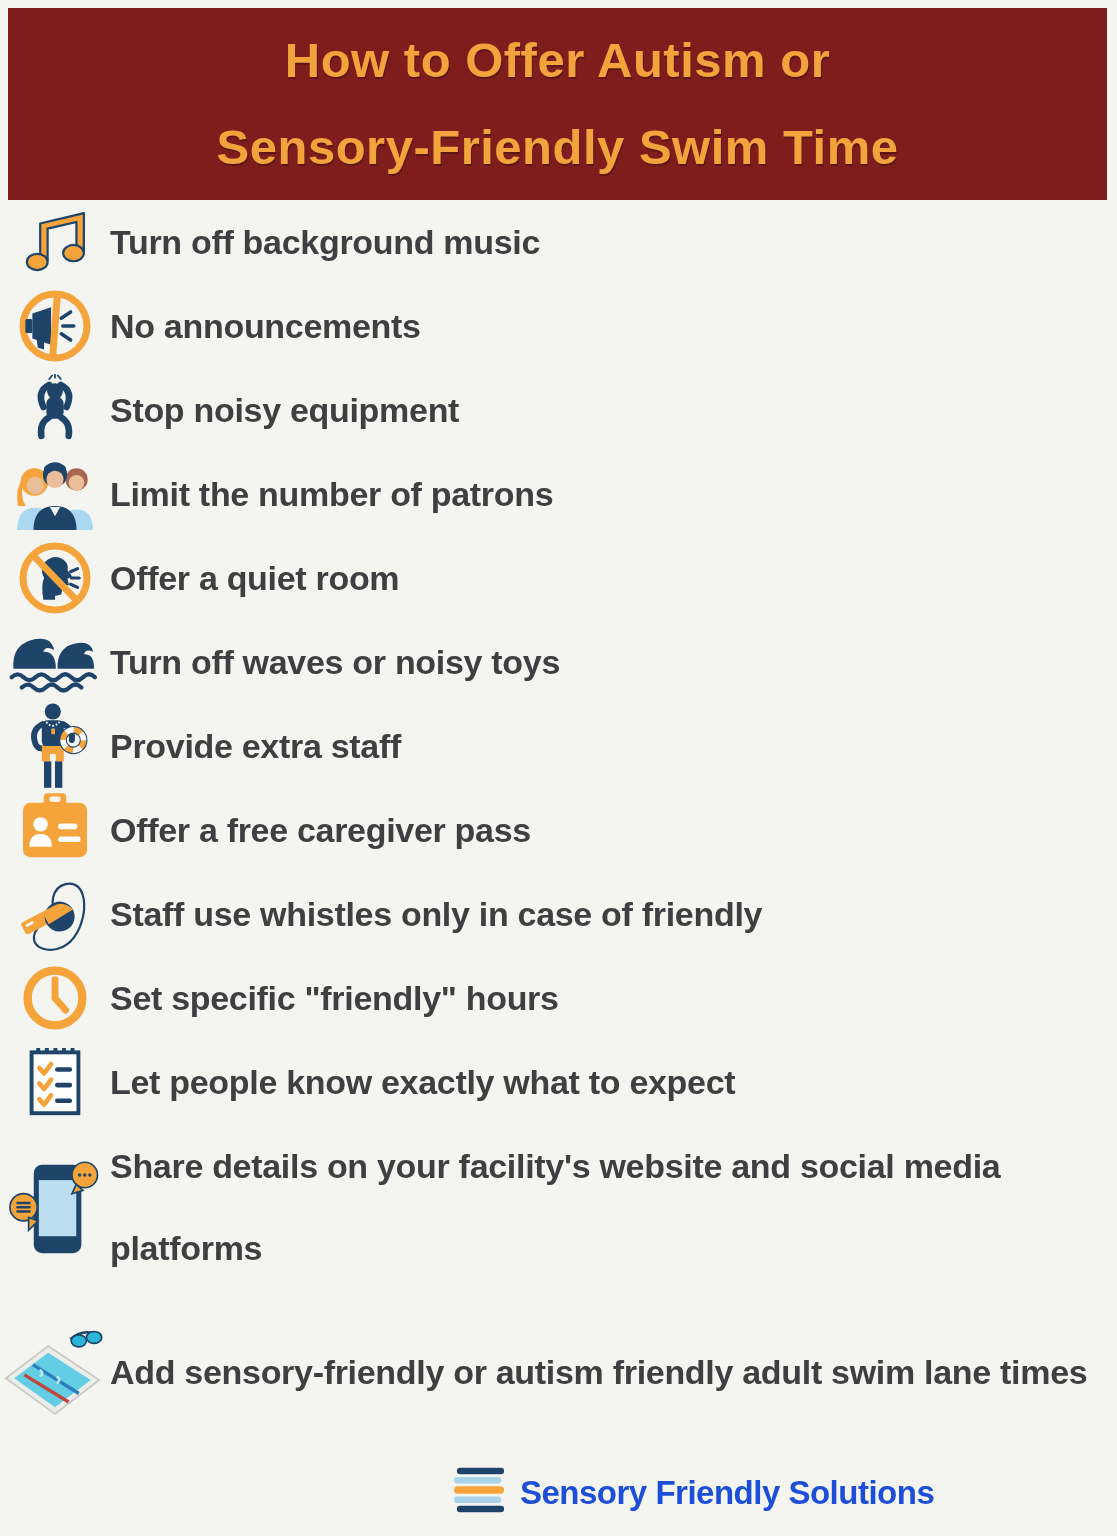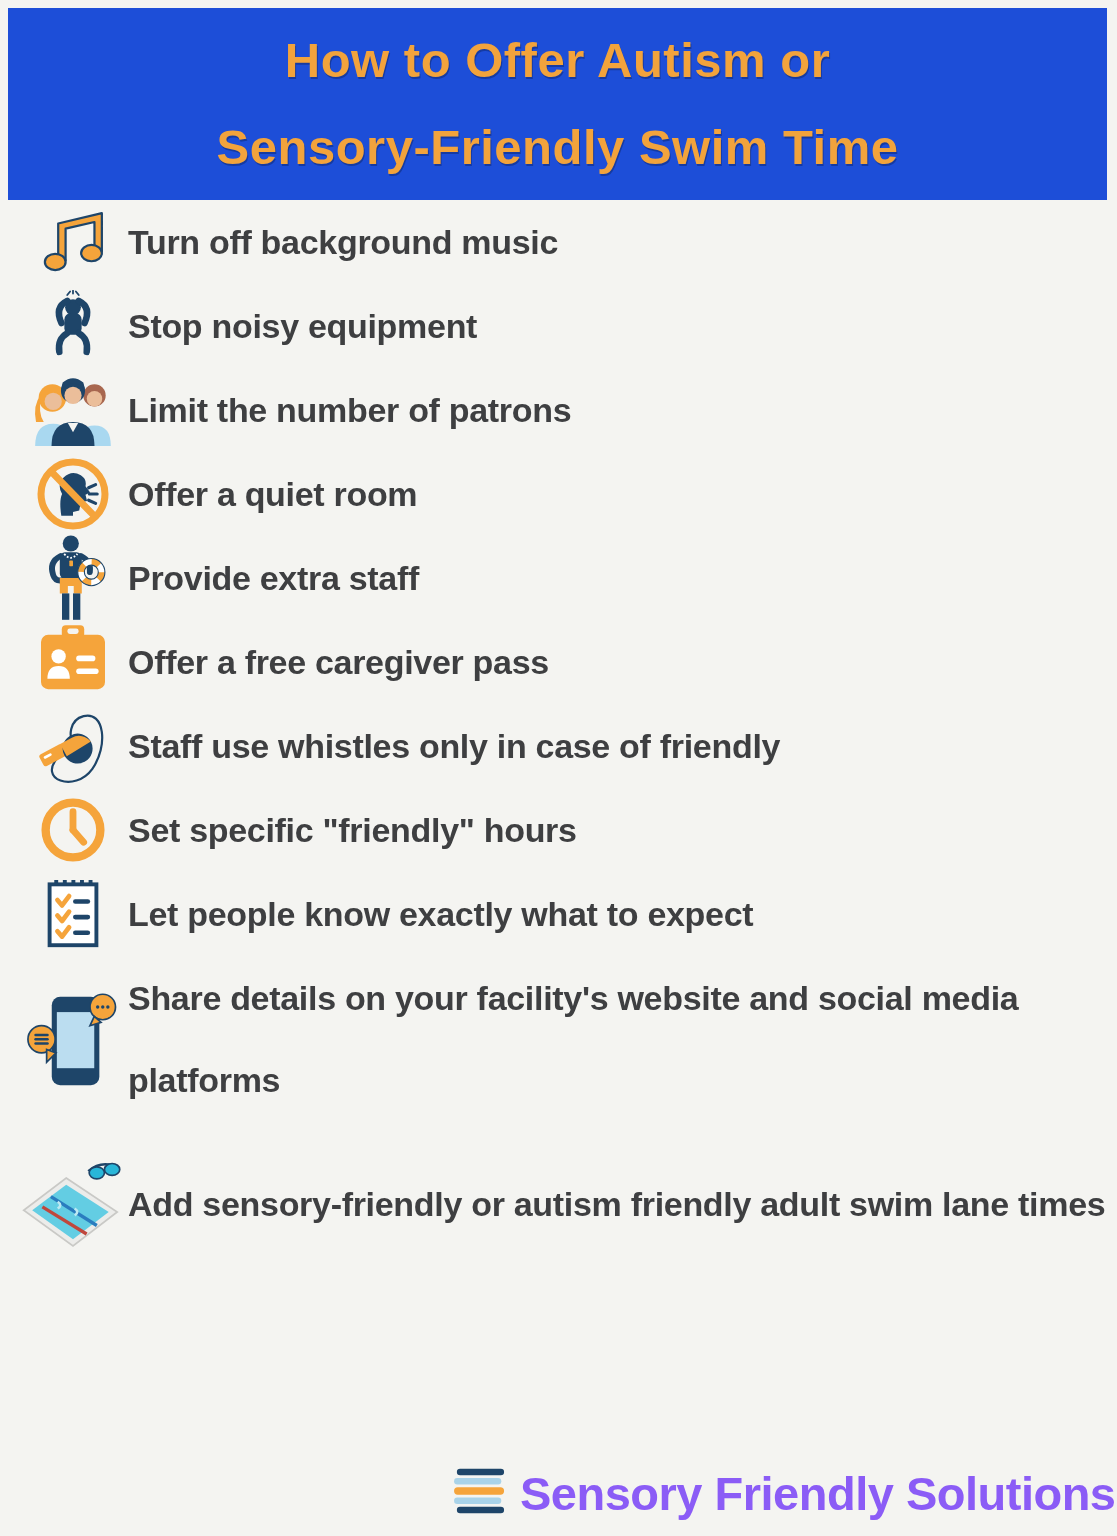--- a/index.html
+++ b/index.html
@@ -1,42 +1,42 @@
 <!DOCTYPE html>
 <html><head>
 <meta charset="utf-8">
 <style>
   html,body{margin:0;padding:0;background:#ffffff;}
   .page{
     position:relative;width:1117px;height:1536px;background:#F4F4F1;
     font-family:"Liberation Sans",sans-serif;overflow:hidden;
   }
   .header{
-    position:absolute;top:8px;left:8px;right:10px;height:192px;background:#1d4ed8;
+    position:absolute;top:8px;left:8px;right:10px;height:192px;background:#7f1d1d;
     display:flex;flex-direction:column;justify-content:center;align-items:center;
   }
   .header .line{
     color:#F2A33C;font-size:49px;font-weight:bold;line-height:87px;letter-spacing:0.5px;
     text-shadow:1px 2px 0 rgba(0,0,0,0.25);
   }
   .list{position:absolute;top:200px;left:0;width:1117px;}
-  .row{display:flex;align-items:center;height:84px;margin-left:18px;}
+  .row{display:flex;align-items:center;height:84px;}
   .row .icon{width:110px;flex:none;display:flex;justify-content:center;align-items:center;}
   .row .label{
     font-size:34px;font-weight:bold;color:#3E3F41;letter-spacing:-0.3px;
     max-width:985px;
   }
   .row.tall{height:166px;align-items:center;}
   .row.tall .icon{margin-top:4px;}
   .row.tall .label{line-height:82px;}
   .row.last{height:164px;}
   .footer{
     position:absolute;left:452px;top:1466px;display:flex;align-items:center;gap:12px;
   }
-  .brand{font-size:47px;font-weight:bold;color:#8b5cf6;letter-spacing:-0.5px;}
+  .brand{font-size:33px;font-weight:bold;color:#1d4ed8;letter-spacing:-0.5px;}
 </style>
 </head>
 <body>
 
 <div class="page">
 
   <div class="header">
     <div class="line">How to Offer Autism or</div>
     <div class="line">Sensory-Friendly Swim Time</div>
   </div>
@@ -49,20 +49,39 @@
           <g fill="#F5A43B" stroke="#1E4569" stroke-width="3" stroke-linejoin="round">
             <path d="M30 25 L89 11 L89 63 L79 63 L79 23 L40 32 L40 75 L30 75 Z"></path>
             <ellipse cx="26" cy="77" rx="14" ry="11"></ellipse>
             <ellipse cx="75" cy="65" rx="14" ry="11"></ellipse>
           </g>
         </svg>
       </div>
       <div class="label">Turn off background music</div>
     </div>
 
+    <div class="row">
+      <div class="icon">
+        <svg viewBox="0 0 100 100" width="78" height="78">
+          <circle cx="50" cy="50" r="41" fill="none" stroke="#F5A43B" stroke-width="9"></circle>
+          <g fill="#1E4569">
+            <rect x="12" y="41" width="9" height="18" rx="2"></rect>
+            <path d="M21 34 L45 26 L45 74 L21 66 Z"></path>
+            <path d="M26 64 l10 3 v13 l-8 -2 Z"></path>
+          </g>
+          <g stroke="#1E4569" stroke-width="4.5" stroke-linecap="round">
+            <line x1="58" y1="40" x2="70" y2="32"></line>
+            <line x1="60" y1="50" x2="74" y2="50"></line>
+            <line x1="58" y1="60" x2="70" y2="68"></line>
+          </g>
+          <line x1="53" y1="10" x2="47" y2="90" stroke="#F5A43B" stroke-width="9"></line>
+        </svg>
+      </div>
+      <div class="label">No announcements</div>
+    </div>
 
     <div class="row">
       <div class="icon">
         <svg viewBox="0 0 100 100" width="72" height="72">
           <g fill="#1E4569">
             <circle cx="50" cy="24" r="11"></circle>
             <rect x="38" y="32" width="24" height="30" rx="9"></rect>
           </g>
           <g fill="none" stroke="#1E4569" stroke-width="9" stroke-linecap="round">
             <path d="M34 46 Q24 24 42 15"></path>
@@ -109,20 +128,35 @@
             <line x1="70" y1="42" x2="79" y2="38"></line>
             <line x1="71" y1="50" x2="81" y2="50"></line>
             <line x1="70" y1="58" x2="79" y2="62"></line>
           </g>
           <line x1="20" y1="19" x2="80" y2="81" stroke="#F5A43B" stroke-width="9"></line>
         </svg>
       </div>
       <div class="label">Offer a quiet room</div>
     </div>
 
+    <div class="row">
+      <div class="icon">
+        <svg viewBox="0 0 110 80" width="94" height="68">
+          <g fill="#1E4569">
+            <path d="M6 48 Q4 18 32 13 Q51 10 54 26 Q44 20 41 28 Q56 27 56 48 Z"></path>
+            <path d="M58 48 Q57 22 80 18 Q97 15 100 28 Q91 24 89 31 Q101 30 101 48 Z"></path>
+          </g>
+          <g fill="none" stroke="#1E4569" stroke-width="5" stroke-linecap="round">
+            <path d="M4 58 q7 -7 14 0 t14 0 t14 0 t14 0 t14 0 t14 0 t14 0"></path>
+            <path d="M16 70 q7 -7 14 0 t14 0 t14 0 t14 0 t14 0"></path>
+          </g>
+        </svg>
+      </div>
+      <div class="label">Turn off waves or noisy toys</div>
+    </div>
 
     <div class="row">
       <div class="icon">
         <svg viewBox="0 0 90 120" width="66" height="88">
           <circle cx="42" cy="13" r="11" fill="#1E4569"></circle>
           <path d="M28 30 q-16 8 -10 26 q3 9 13 7" fill="none" stroke="#1E4569" stroke-width="8" stroke-linecap="round"></path>
           <path d="M56 30 q14 7 12 22" fill="none" stroke="#1E4569" stroke-width="8" stroke-linecap="round"></path>
           <rect x="27" y="25" width="30" height="36" rx="7" fill="#1E4569"></rect>
           <path d="M33 27 q9 11 18 0" fill="none" stroke="#fff" stroke-width="2.5" stroke-dasharray="2.5 2.5"></path>
           <rect x="40" y="36" width="5" height="8" rx="1" fill="#F5A43B"></rect>

